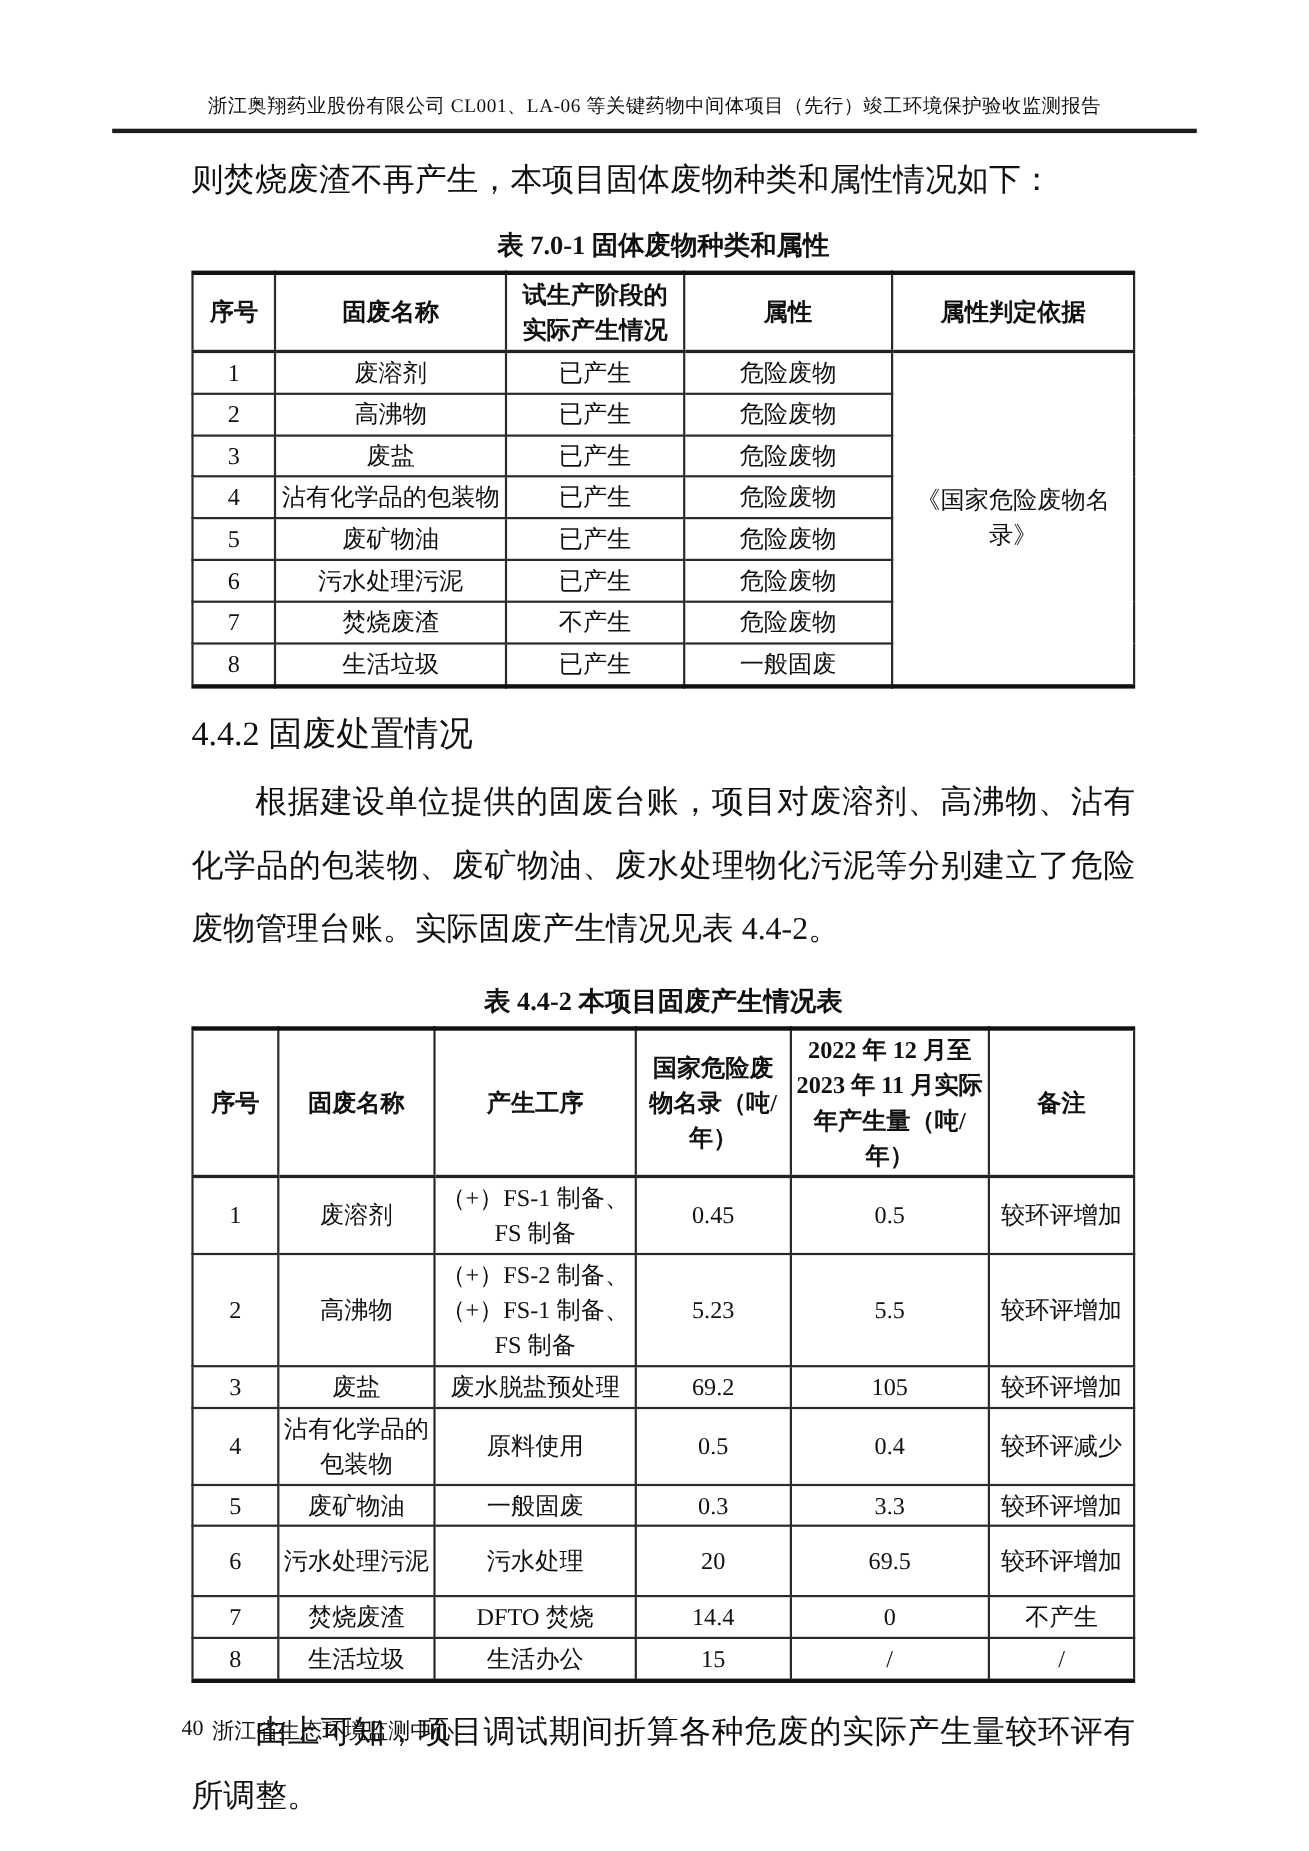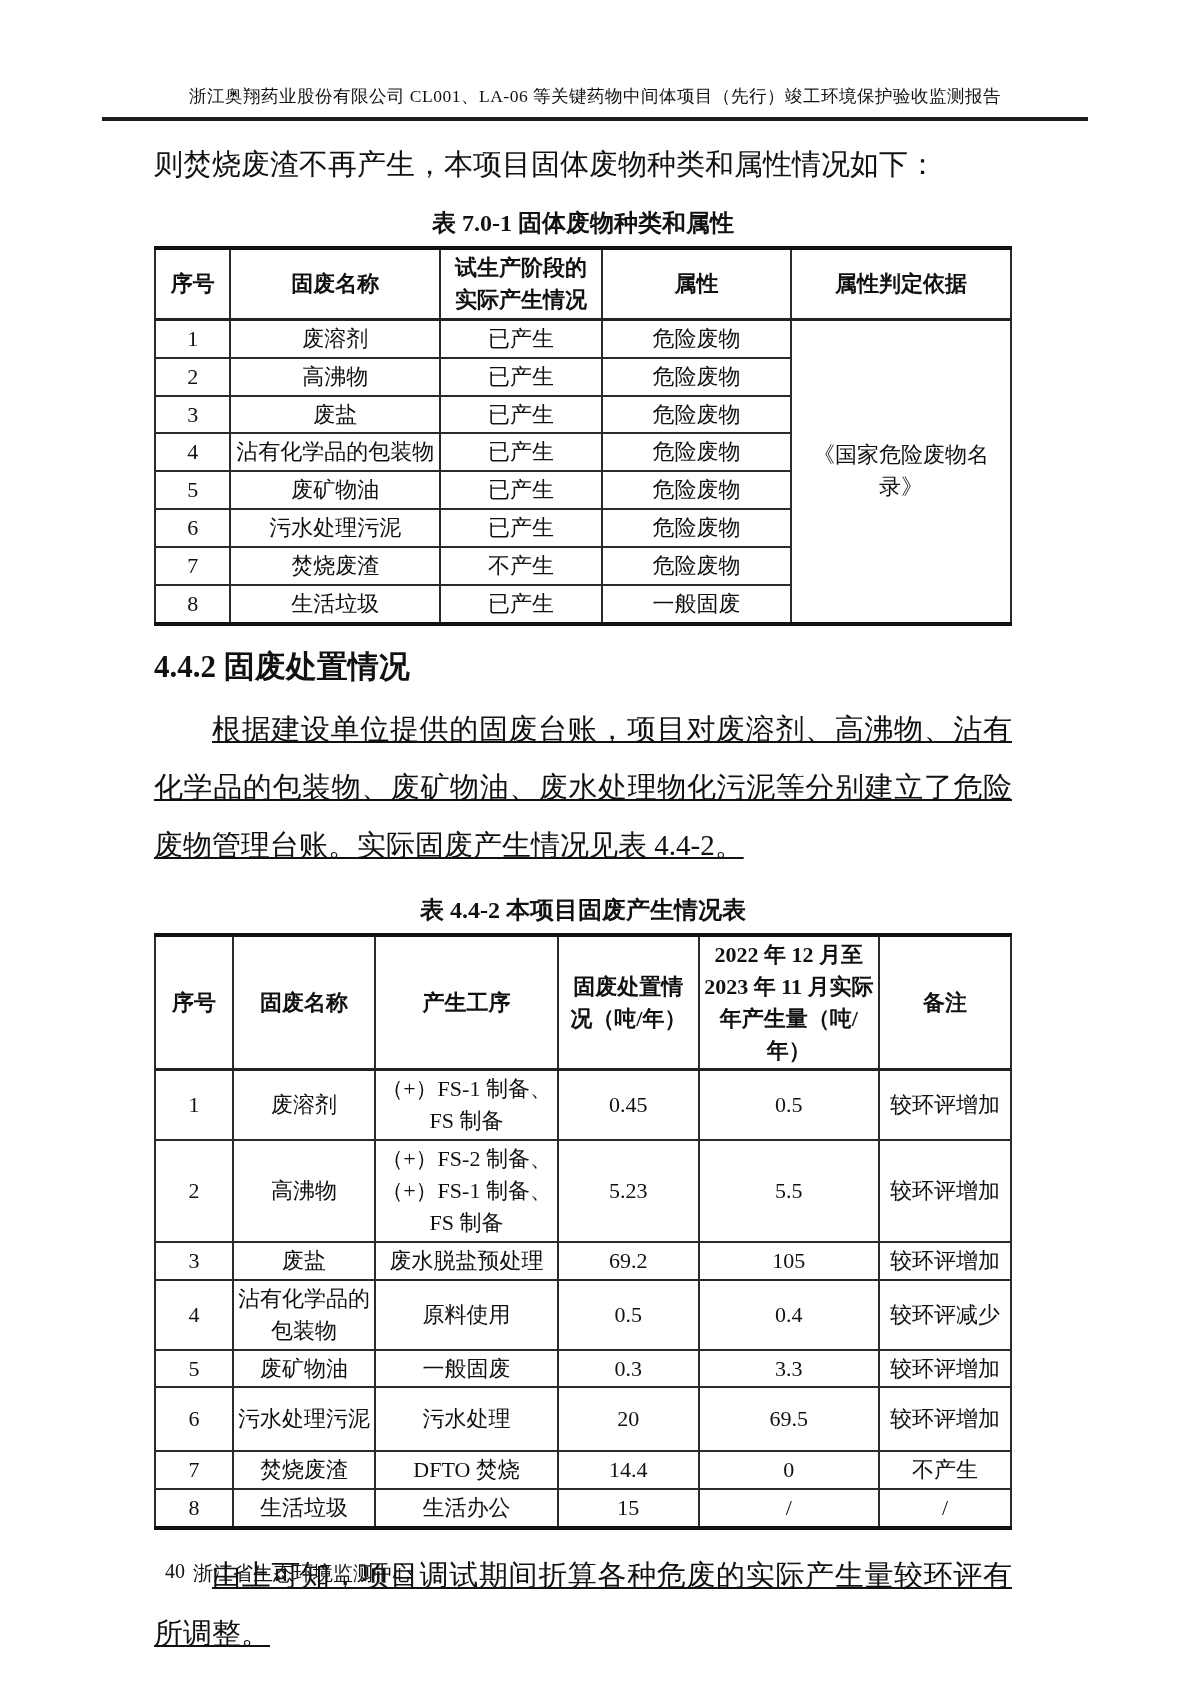--- a/index.html
+++ b/index.html
@@ -21,38 +21,38 @@
     text-align: center;
     font-size: 17.5px;
     letter-spacing: 0.5px;
     padding-bottom: 9px;
     border-bottom: 4px solid #1c1c1c;
     white-space: nowrap;
   }
   
   .content {
     position: absolute;
-    top: 142px; left: 154px;
+    top: 142px; left: 174px;
     width: 858px;
   }
   .para {
     font-size: 29px;
     line-height: 1.55;
     text-align: justify;
   }
   .para.spread { line-height: 58px; }
-  .para.indent { text-indent: 2em; text-decoration: underline; }
+  .para.indent { text-indent: 2em; }
   .table-title {
     text-align: center;
     font-weight: bold;
     font-size: 24px;
     margin-top: 20px;
   }
   .section-heading {
-    font-weight: bold;
+    font-weight: normal;
     font-size: 31px;
     margin-top: 20px;
   }
   
   table {
     width: 100%;
     border-collapse: collapse;
     margin-top: 7px;
     table-layout: fixed;
   }
@@ -182,21 +182,21 @@
           <col style="width:21.4%">
           <col style="width:16.4%">
           <col style="width:21.1%">
           <col style="width:15.4%">
       </colgroup>
       <thead>
         <tr>
           <th>序号</th>
           <th>固废名称</th>
           <th>产生工序</th>
-          <th>固废处置情况（吨/年）</th>
+          <th>国家危险废物名录（吨/年）</th>
           <th>2022 年 12 月至 2023 年 11 月实际年产生量（吨/年）</th>
           <th>备注</th>
         </tr>
       </thead>
       <tbody>
         <tr class="r-tall">
           <td>1</td>
           <td>废溶剂</td>
           <td>（+）FS-1 制备、FS 制备</td>
           <td>0.45</td>

